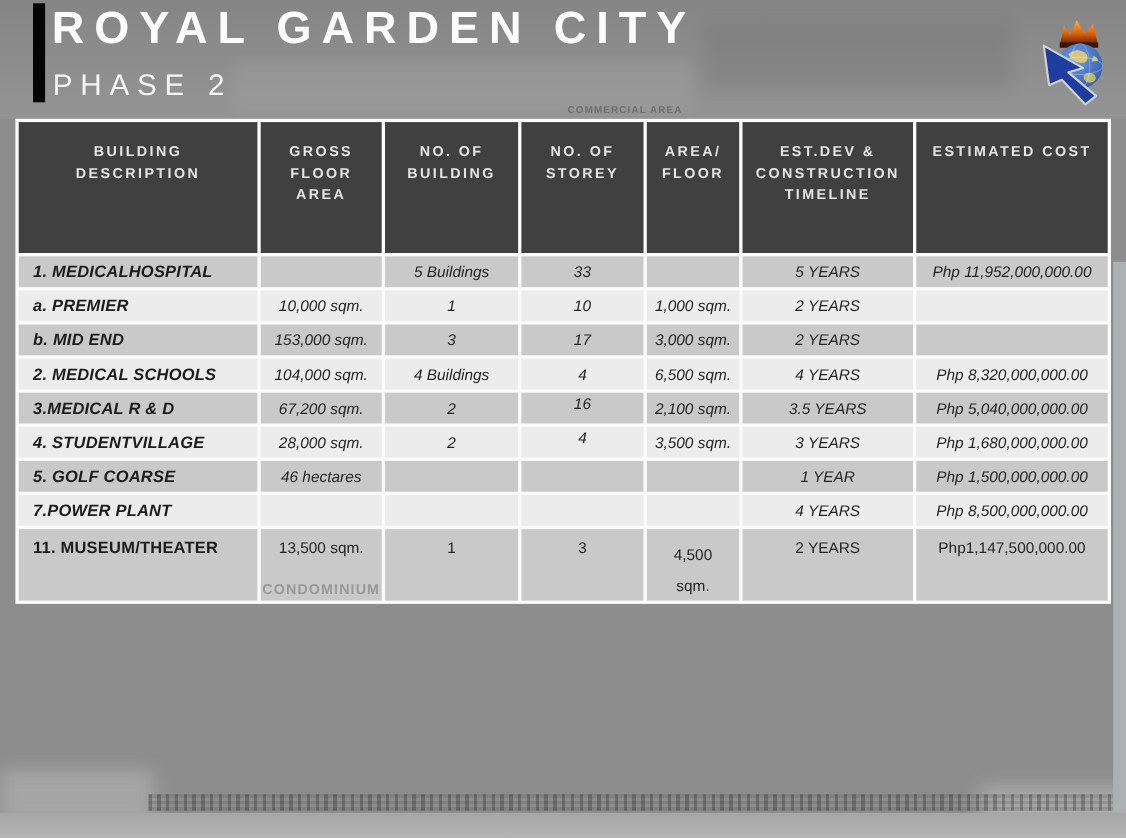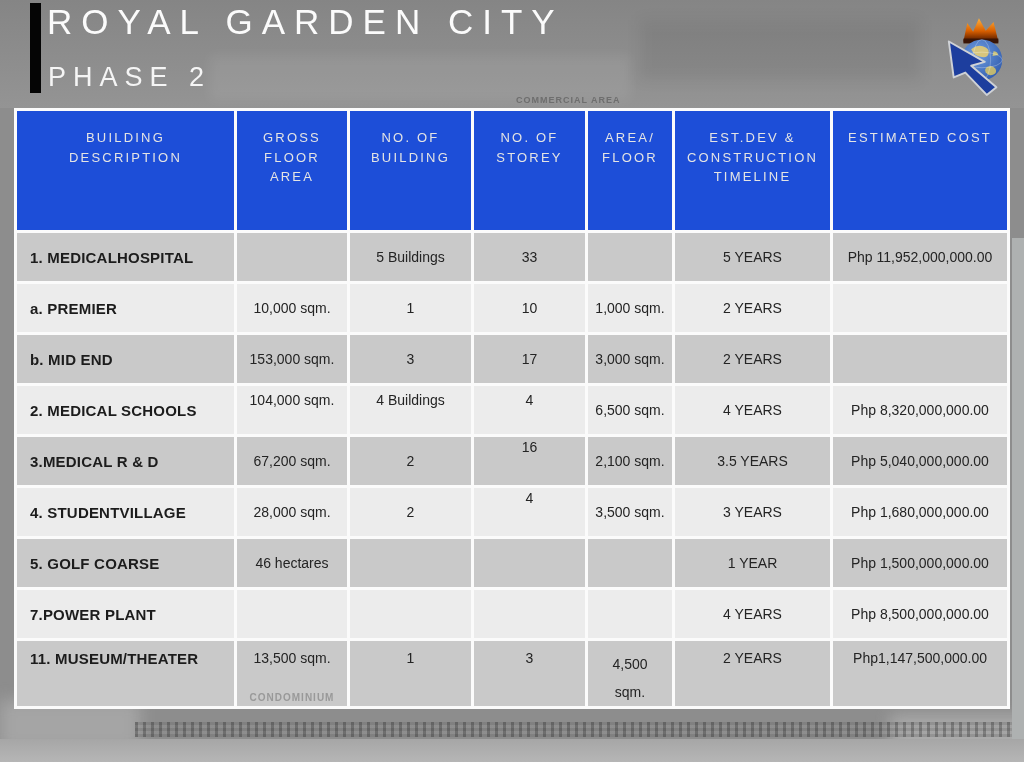--- a/index.html
+++ b/index.html
@@ -40,68 +40,68 @@
   .bg-patch-l { left: 0; top: 700px; width: 140px; height: 50px; background: rgba(185,185,185,0.55); filter: blur(8px); }
   .bg-patch-r { left: 890px; top: 715px; width: 140px; height: 40px; background: rgba(200,200,200,0.5); filter: blur(8px); }
 
   
   .accent-bar {
     position: absolute; left: 30px; top: 3px; width: 11px; height: 90px;
     background: #050505;
   }
   .page-title {
     position: absolute; left: 47px; top: 2px;
-    color: #fbfbfb; font-size: 35px; font-weight: normal;
+    color: #fbfbfb; font-size: 41px; font-weight: bold;
     letter-spacing: 9px; white-space: nowrap;
   }
   .page-subtitle {
     position: absolute; left: 48px; top: 62px;
     color: #f5f5f5; font-size: 27px; font-weight: normal;
     letter-spacing: 7px; white-space: nowrap;
   }
   .logo { position: absolute; left: 943px; top: 16px; width: 68px; height: 84px; }
 
   
   table.main {
     position: absolute; left: 14px; top: 108px;
     width: 996px; table-layout: fixed;
     border-collapse: separate; border-spacing: 3px;
     background: #fbfbfb;
   }
   th {
-    background: #1d4ed8; color: #e4e4e4;
-    font-weight: normal; font-size: 13px; letter-spacing: 2.2px;
+    background: #404040; color: #e4e4e4;
+    font-weight: bold; font-size: 13px; letter-spacing: 2.2px;
     line-height: 1.5; white-space: pre-line;
     vertical-align: top; padding-top: 17px;
     height: 119px; text-align: center;
   }
   td {
     font-size: 14px; color: #242424; text-align: center;
     vertical-align: middle; white-space: pre-line;
     overflow: hidden;
   }
-  tr.r { height: 48px; }
+  tr.r { height: 28px; font-style: italic; }
   tr.row-tall-a { height: 66px; }
   tr.row-tall-b { height: 64px; }
   tbody tr:nth-child(odd) td { background: #c9c9c9; }
   tbody tr:nth-child(even) td { background: #ececec; }
   td.desc {
     text-align: left; padding-left: 13px;
     font-weight: bold; font-size: 15px; color: #1c1c1c;
     letter-spacing: 0.2px;
   }
   td.vt  { vertical-align: top; padding-top: 6px; }
   td.vt0 { vertical-align: top; padding-top: 2px; }
   td.vt2 { vertical-align: top; padding-top: 9px; }
   td.lh-tall { line-height: 36px; }
   td.lh-mid  { line-height: 28px; }
   td.rel { position: relative; }
   .watermark {
     position: absolute; left: 0; right: 0; bottom: 3px;
-    font-size: 10px; letter-spacing: 1px; font-weight: bold;
+    font-size: 13px; letter-spacing: 1px; font-weight: bold;
     color: rgba(145,145,145,0.85); text-align: center;
   }
 </style>
 </head>
 <body>
 
 <div class="bg-layer bg-top"></div>
 <div class="bg-layer bg-blob1"></div>
 <div class="bg-layer bg-blob2"></div>
 <div class="bg-layer bg-commercial">COMMERCIAL AREA</div>

